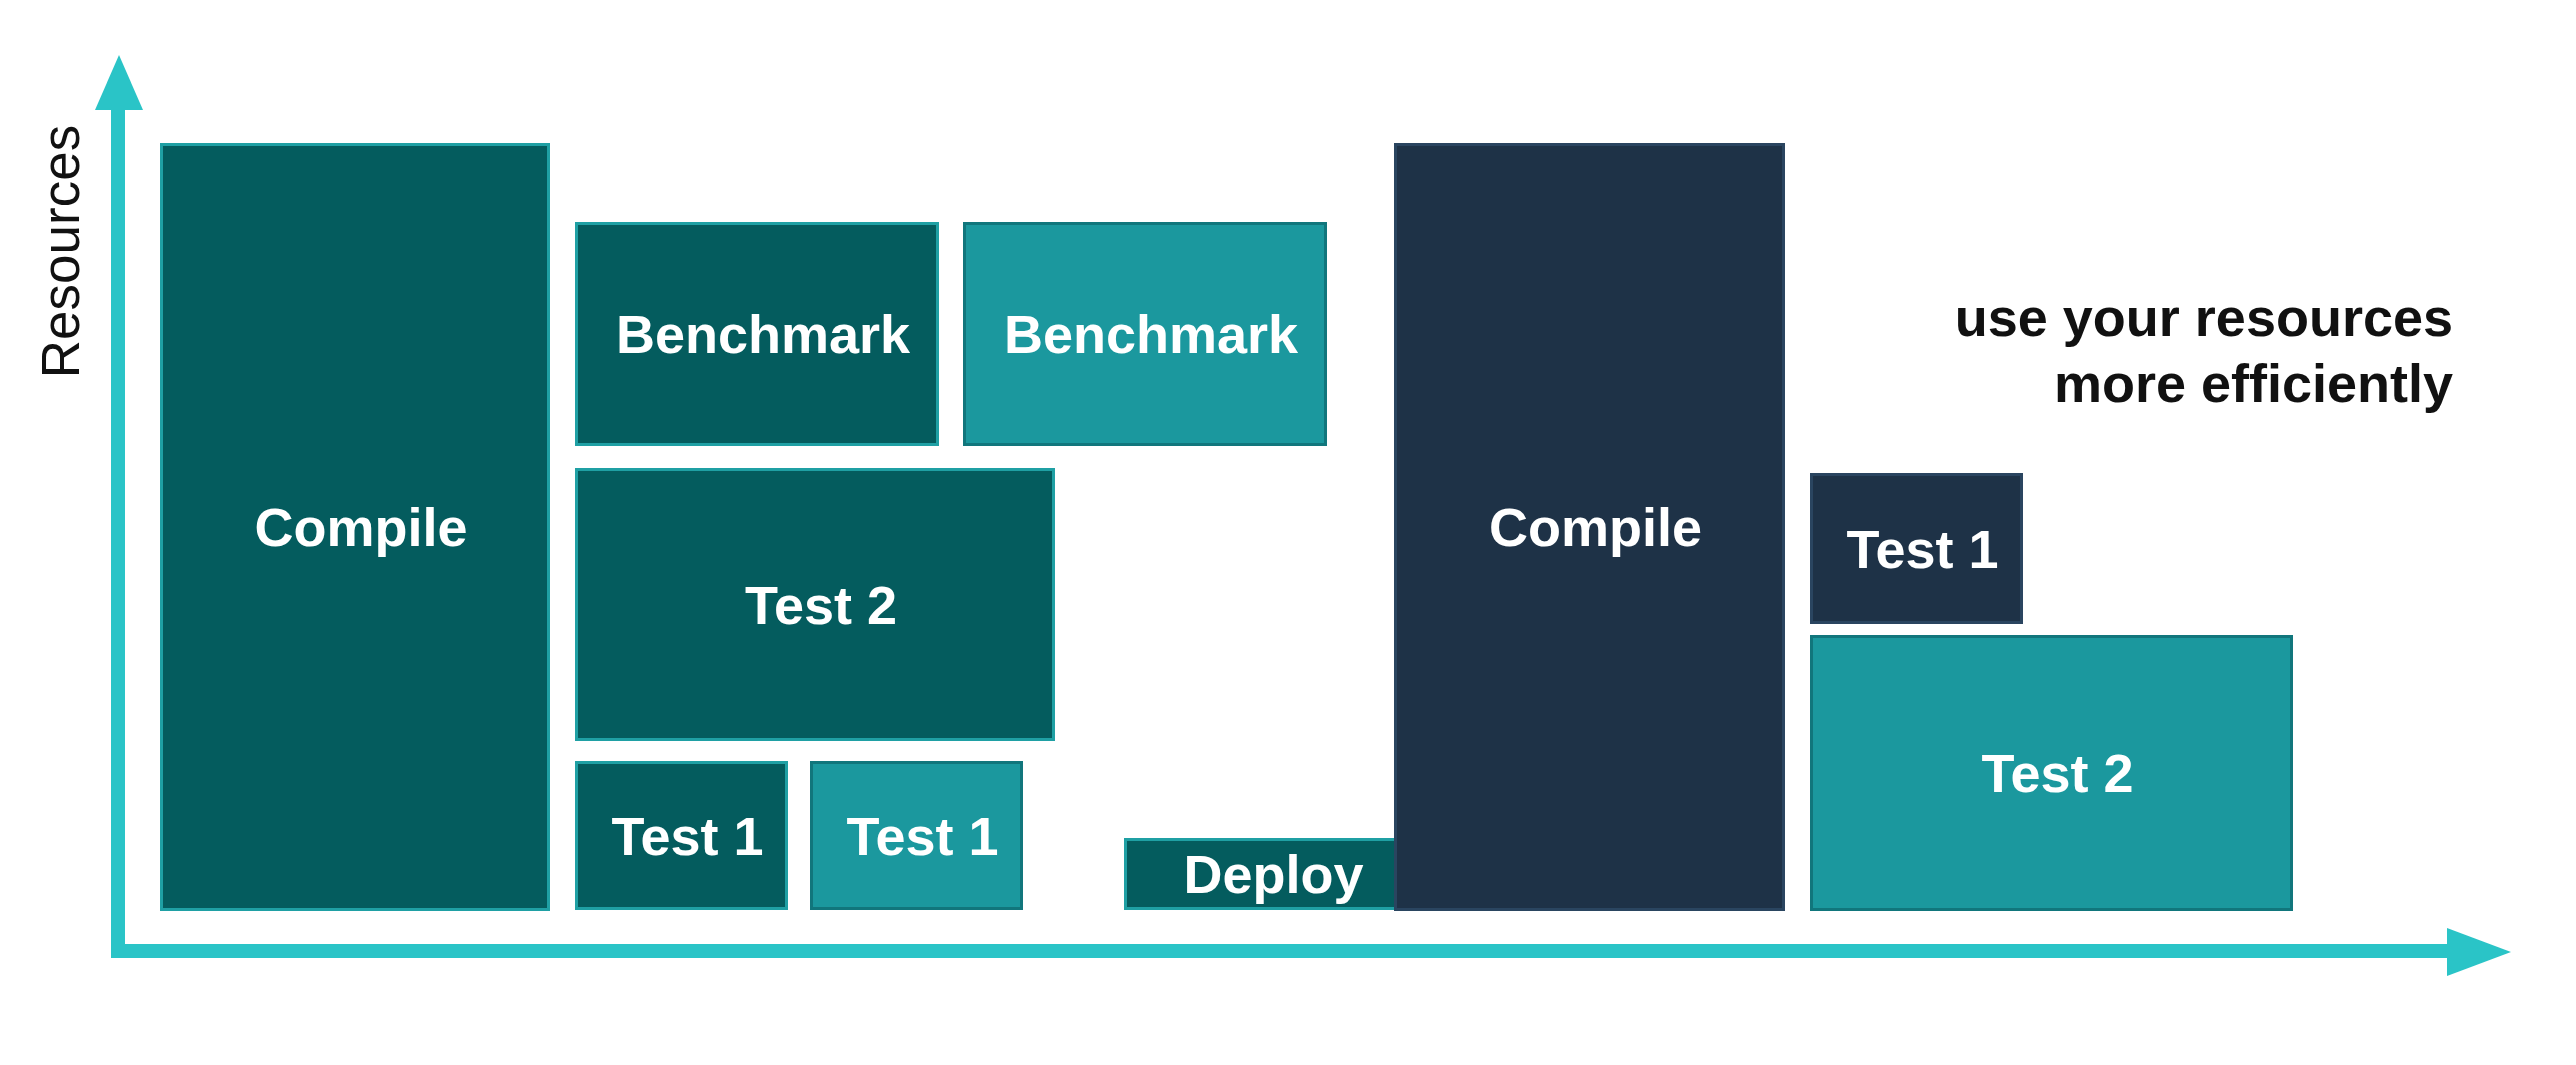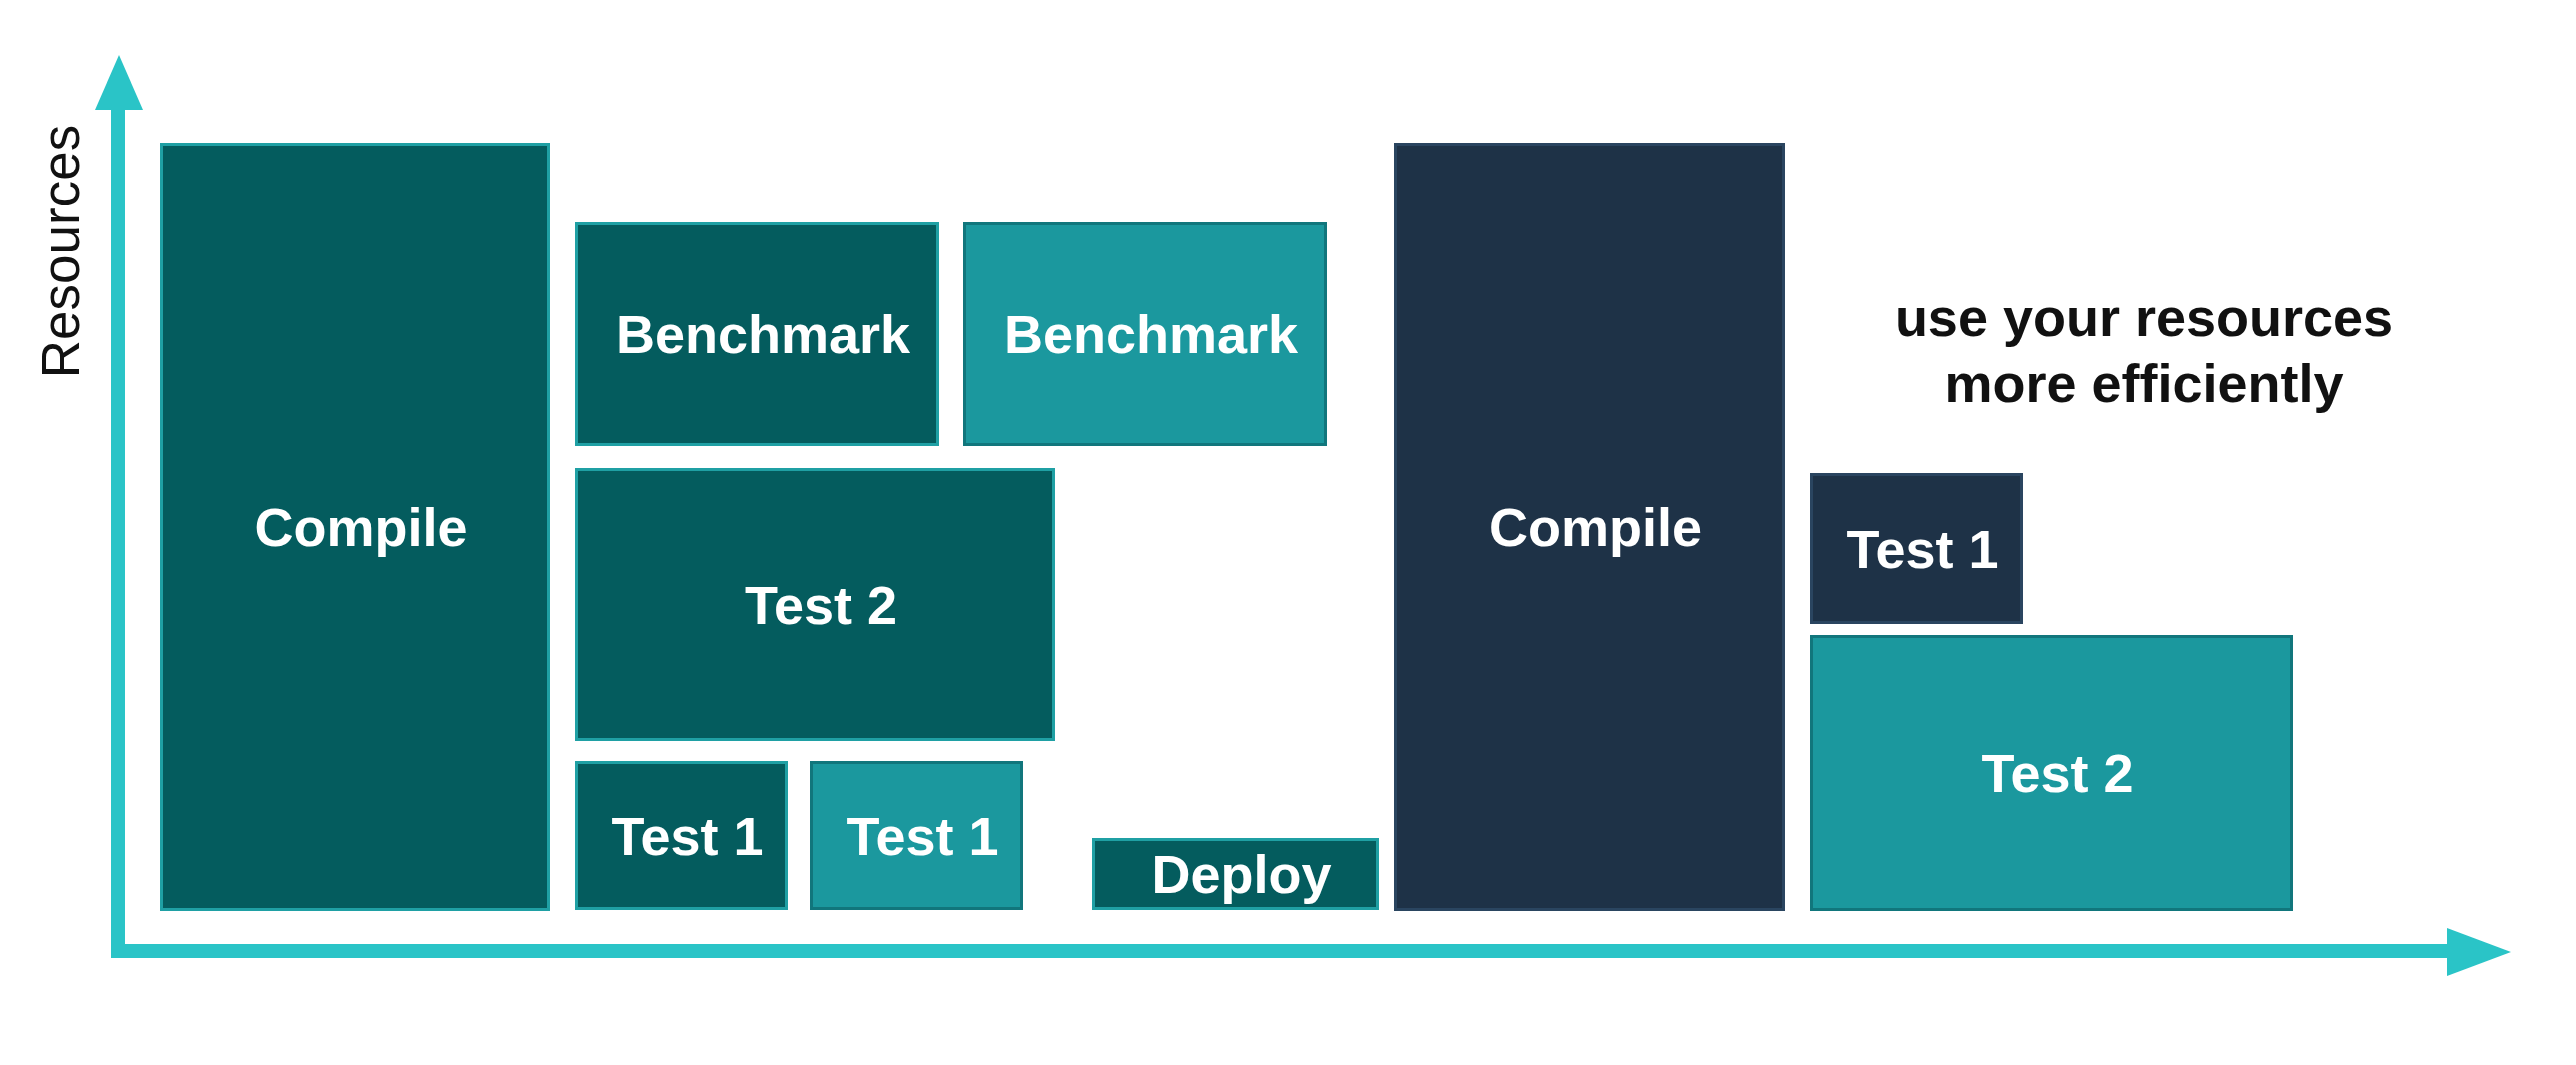--- a/index.html
+++ b/index.html
@@ -105,35 +105,35 @@
   </div>
 
   <div class="block" style="left: 575px; top: 761px; width: 213px; height: 149px; background: rgb(4, 92, 94); border-color: rgb(31, 160, 164); color: rgb(255, 255, 255);">
     <span>Test 1</span>
   </div>
 
   <div class="block" style="left: 810px; top: 761px; width: 213px; height: 149px; background: rgb(27, 152, 158); border-color: rgb(17, 118, 124); color: rgb(255, 255, 255);">
     <span>Test 1</span>
   </div>
 
-  <div class="block" style="left: 1092px; top: 838px; width: 287px; height: 72px; background: rgb(4, 92, 94); border-color: rgb(31, 160, 164); color: rgb(255, 255, 255);">
+  <div class="block" style="left: 1124px; top: 838px; width: 287px; height: 72px; background: rgb(4, 92, 94); border-color: rgb(31, 160, 164); color: rgb(255, 255, 255);">
     <span>Deploy</span>
   </div>
 
   <div class="block" style="left: 1394px; top: 143px; width: 391px; height: 768px; background: rgb(30, 50, 71); border-color: rgb(42, 69, 96); color: rgb(255, 255, 255);">
     <span>Compile</span>
   </div>
 
   <div class="block" style="left: 1810px; top: 473px; width: 213px; height: 151px; background: rgb(30, 50, 71); border-color: rgb(42, 69, 96); color: rgb(255, 255, 255);">
     <span>Test 1</span>
   </div>
 
   <div class="block" style="left: 1810px; top: 635px; width: 483px; height: 276px; background: rgb(27, 152, 158); border-color: rgb(17, 118, 124); color: rgb(255, 255, 255);">
     <span>Test 2</span>
   </div>
 
-  <div class="annotation" style="color: rgb(17, 17, 17);">
+  <div class="annotation" style="color: rgb(17, 17, 17); text-align: right;">
     <div>use your resources</div>
     <div>more efficiently</div>
   </div>
 
 </div>
 
 
 </body></html>

